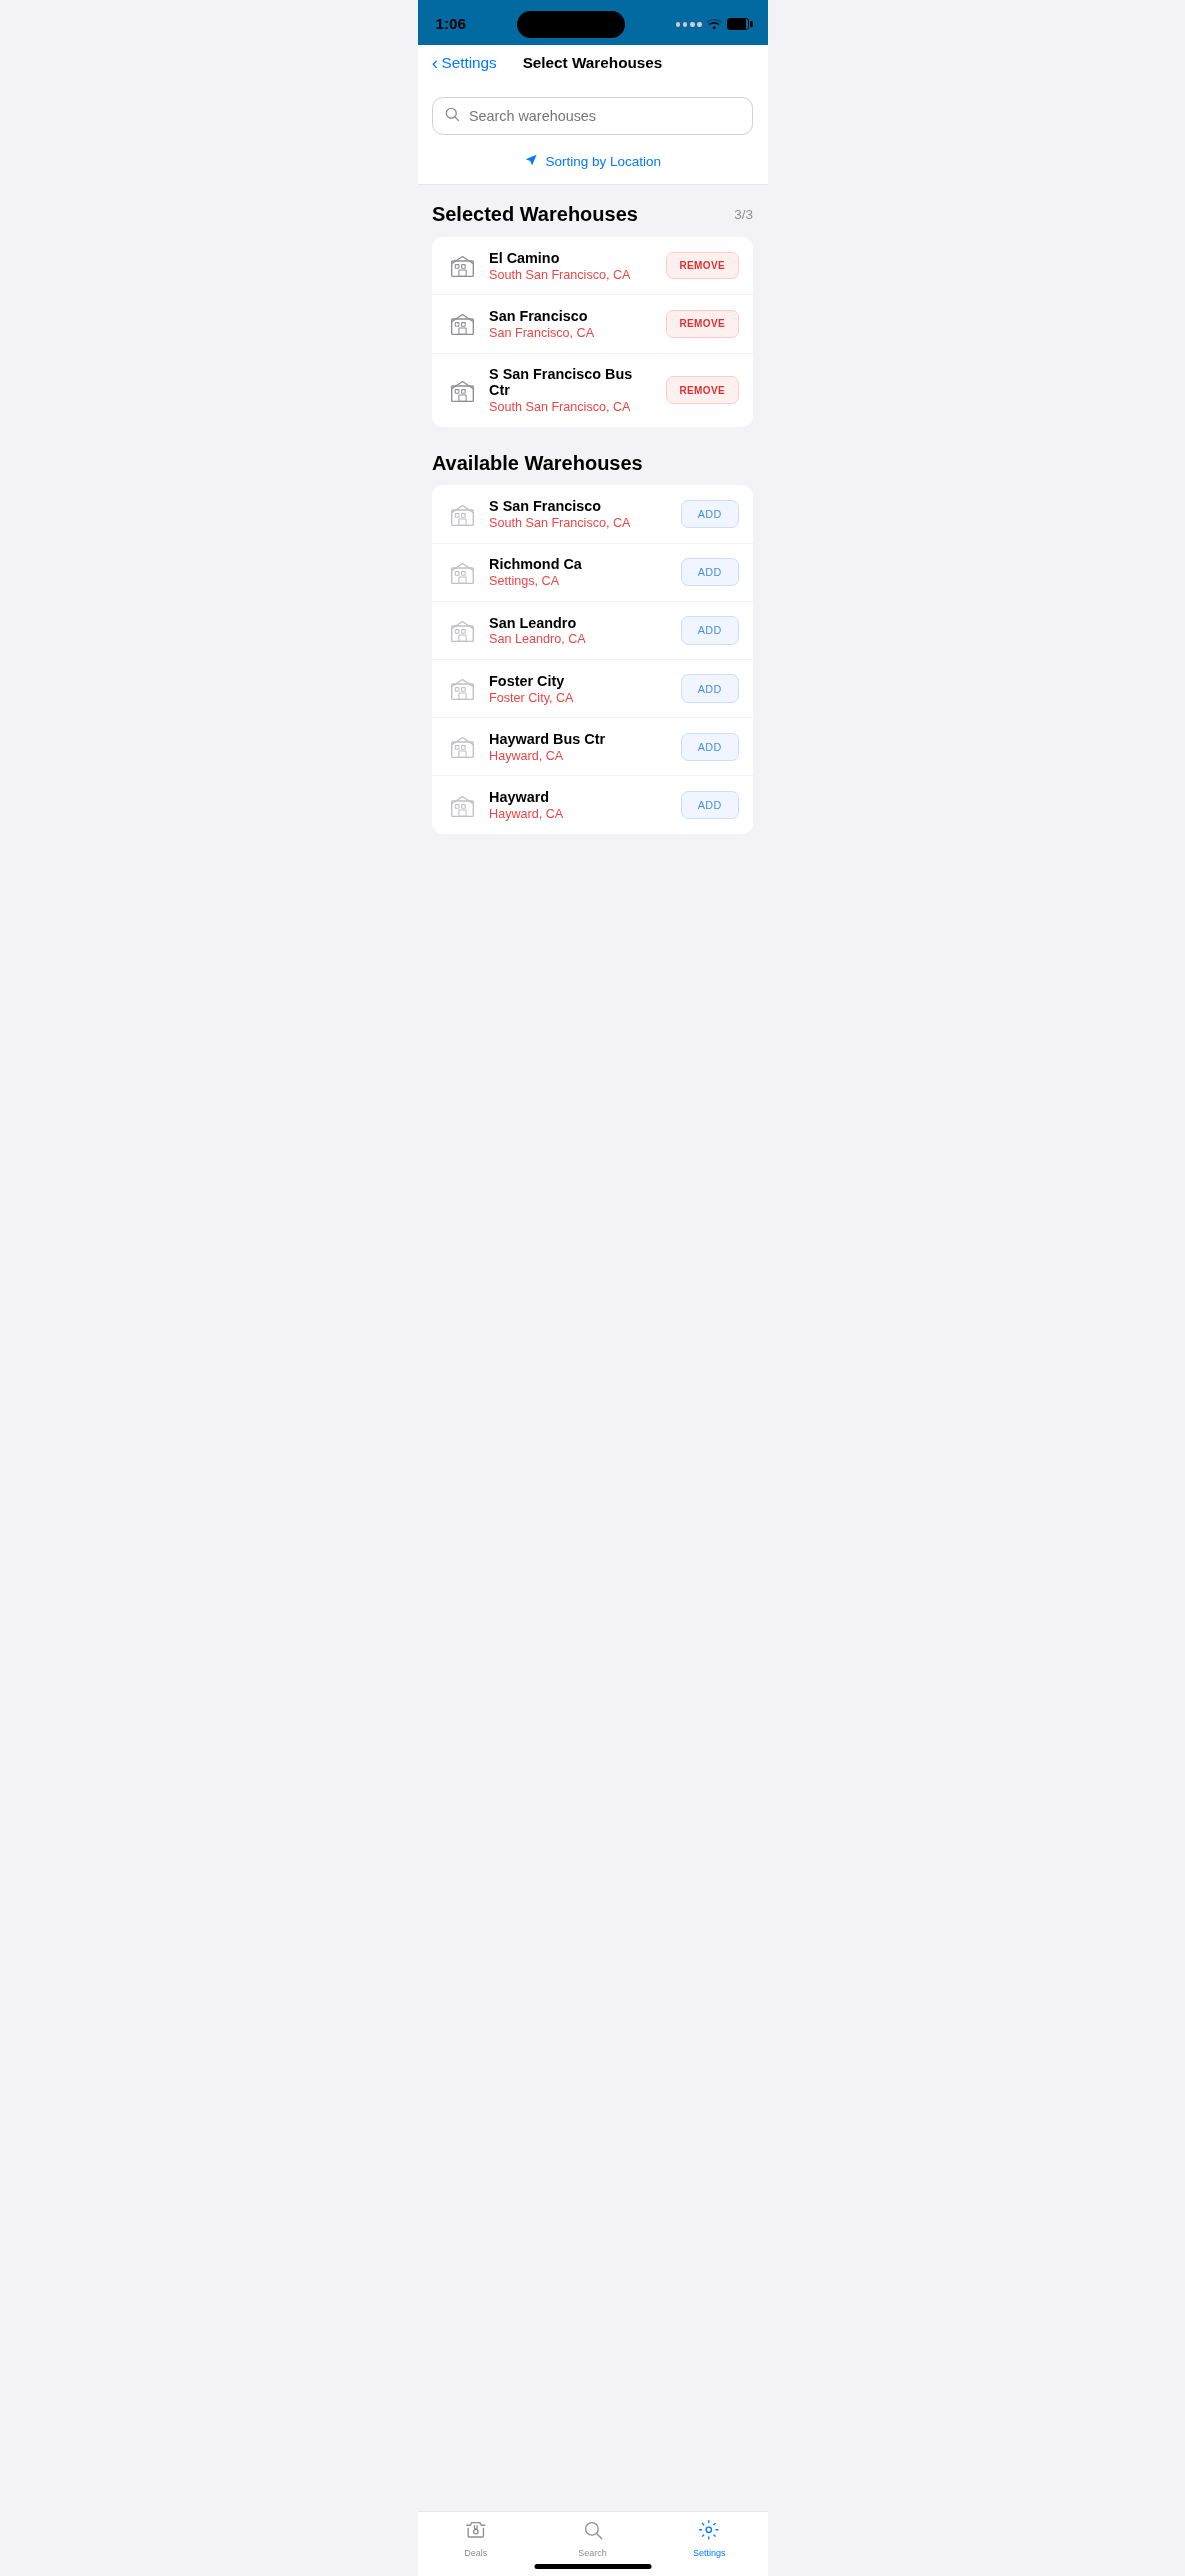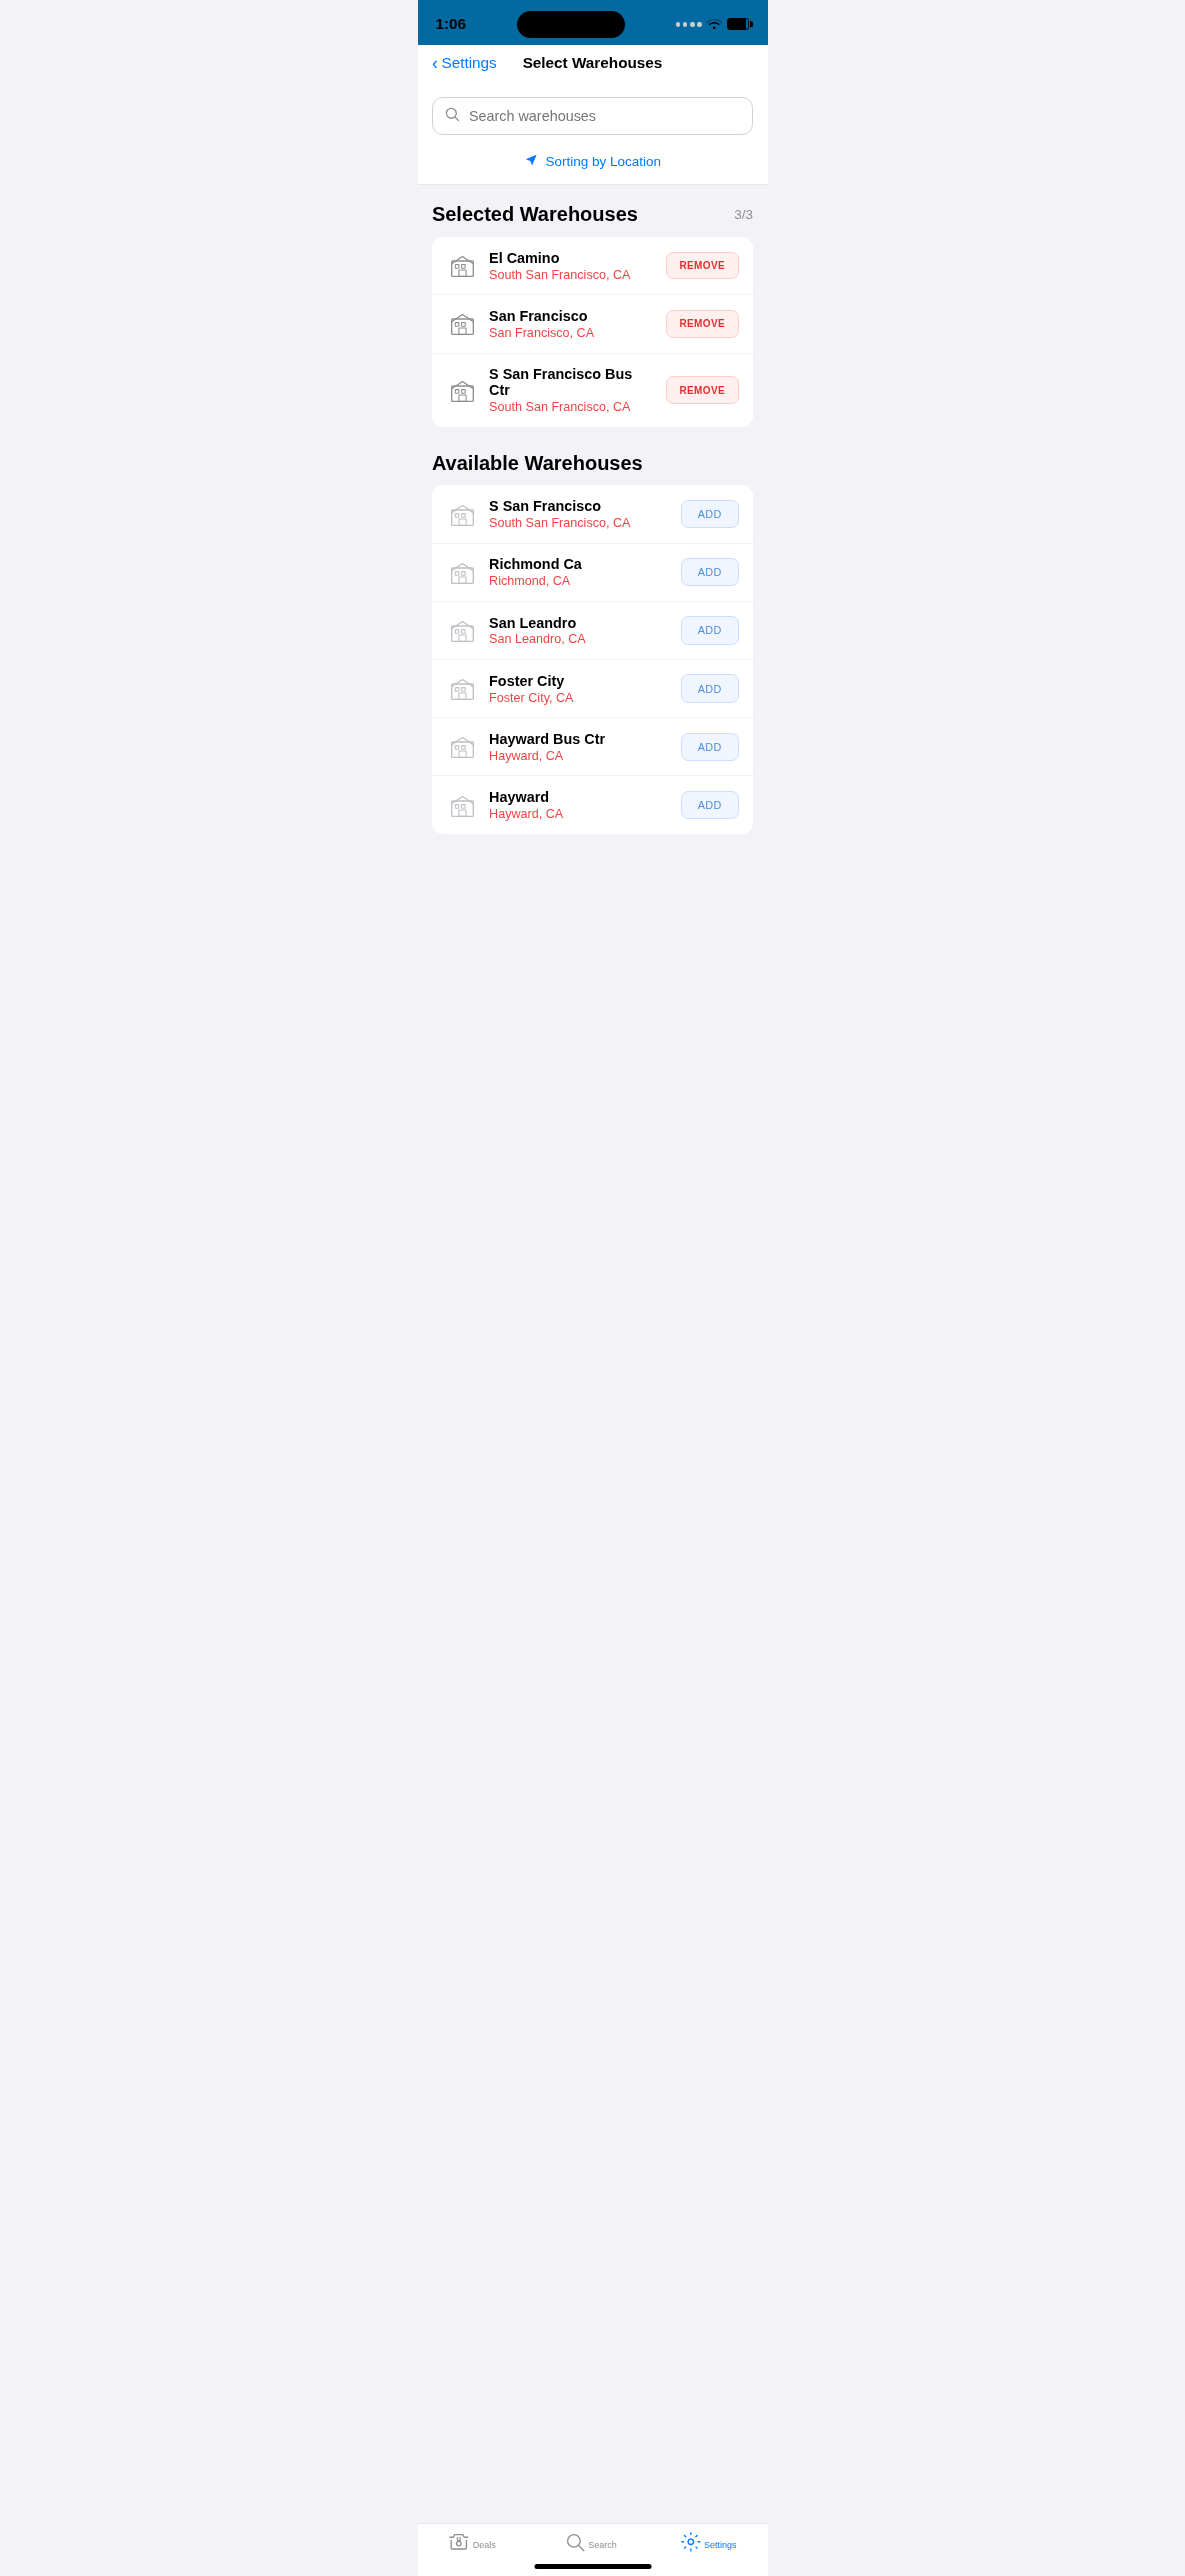--- a/index.html
+++ b/index.html
@@ -258,21 +258,21 @@
       width: 350px;
       background: #fff;
       border-top: 0.9px solid #e5e5ea;
       display: flex;
       align-items: center;
       justify-content: space-around;
       padding: 7.2px 0 18px;
     }
     .tab-item {
       display: flex;
-      flex-direction: row;
+      flex-direction: column;
       align-items: center;
       gap: 2.7px;
       cursor: pointer;
       min-width: 54px;
     }
     .tab-icon {
       font-size: 20px;
       color: #8e8e93;
     }
     .tab-icon.active {
@@ -449,21 +449,21 @@
           <svg viewBox="0 0 30 30" fill="none" xmlns="http://www.w3.org/2000/svg">
             <rect x="3" y="10" width="24" height="17" rx="1" stroke="#c0c0c5" stroke-width="1.5"></rect>
             <rect x="7" y="14" width="4" height="4" rx="0.5" stroke="#c0c0c5" stroke-width="1.2"></rect>
             <rect x="14" y="14" width="4" height="4" rx="0.5" stroke="#c0c0c5" stroke-width="1.2"></rect>
             <rect x="11" y="20" width="8" height="7" rx="0.5" stroke="#c0c0c5" stroke-width="1.2"></rect>
             <path d="M3 13L15 5L27 13" stroke="#c0c0c5" stroke-width="1.5" stroke-linecap="round"></path>
           </svg>
         </div>
         <div class="warehouse-info">
           <div class="warehouse-name">Richmond Ca</div>
-          <div class="warehouse-location">Richmond, CA</div>
+          <div class="warehouse-location">Settings, CA</div>
         </div>
         <button class="add-btn">ADD</button>
       </div>
 
       <div class="warehouse-item">
         <div class="warehouse-icon">
           <svg viewBox="0 0 30 30" fill="none" xmlns="http://www.w3.org/2000/svg">
             <rect x="3" y="10" width="24" height="17" rx="1" stroke="#c0c0c5" stroke-width="1.5"></rect>
             <rect x="7" y="14" width="4" height="4" rx="0.5" stroke="#c0c0c5" stroke-width="1.2"></rect>
             <rect x="14" y="14" width="4" height="4" rx="0.5" stroke="#c0c0c5" stroke-width="1.2"></rect>

